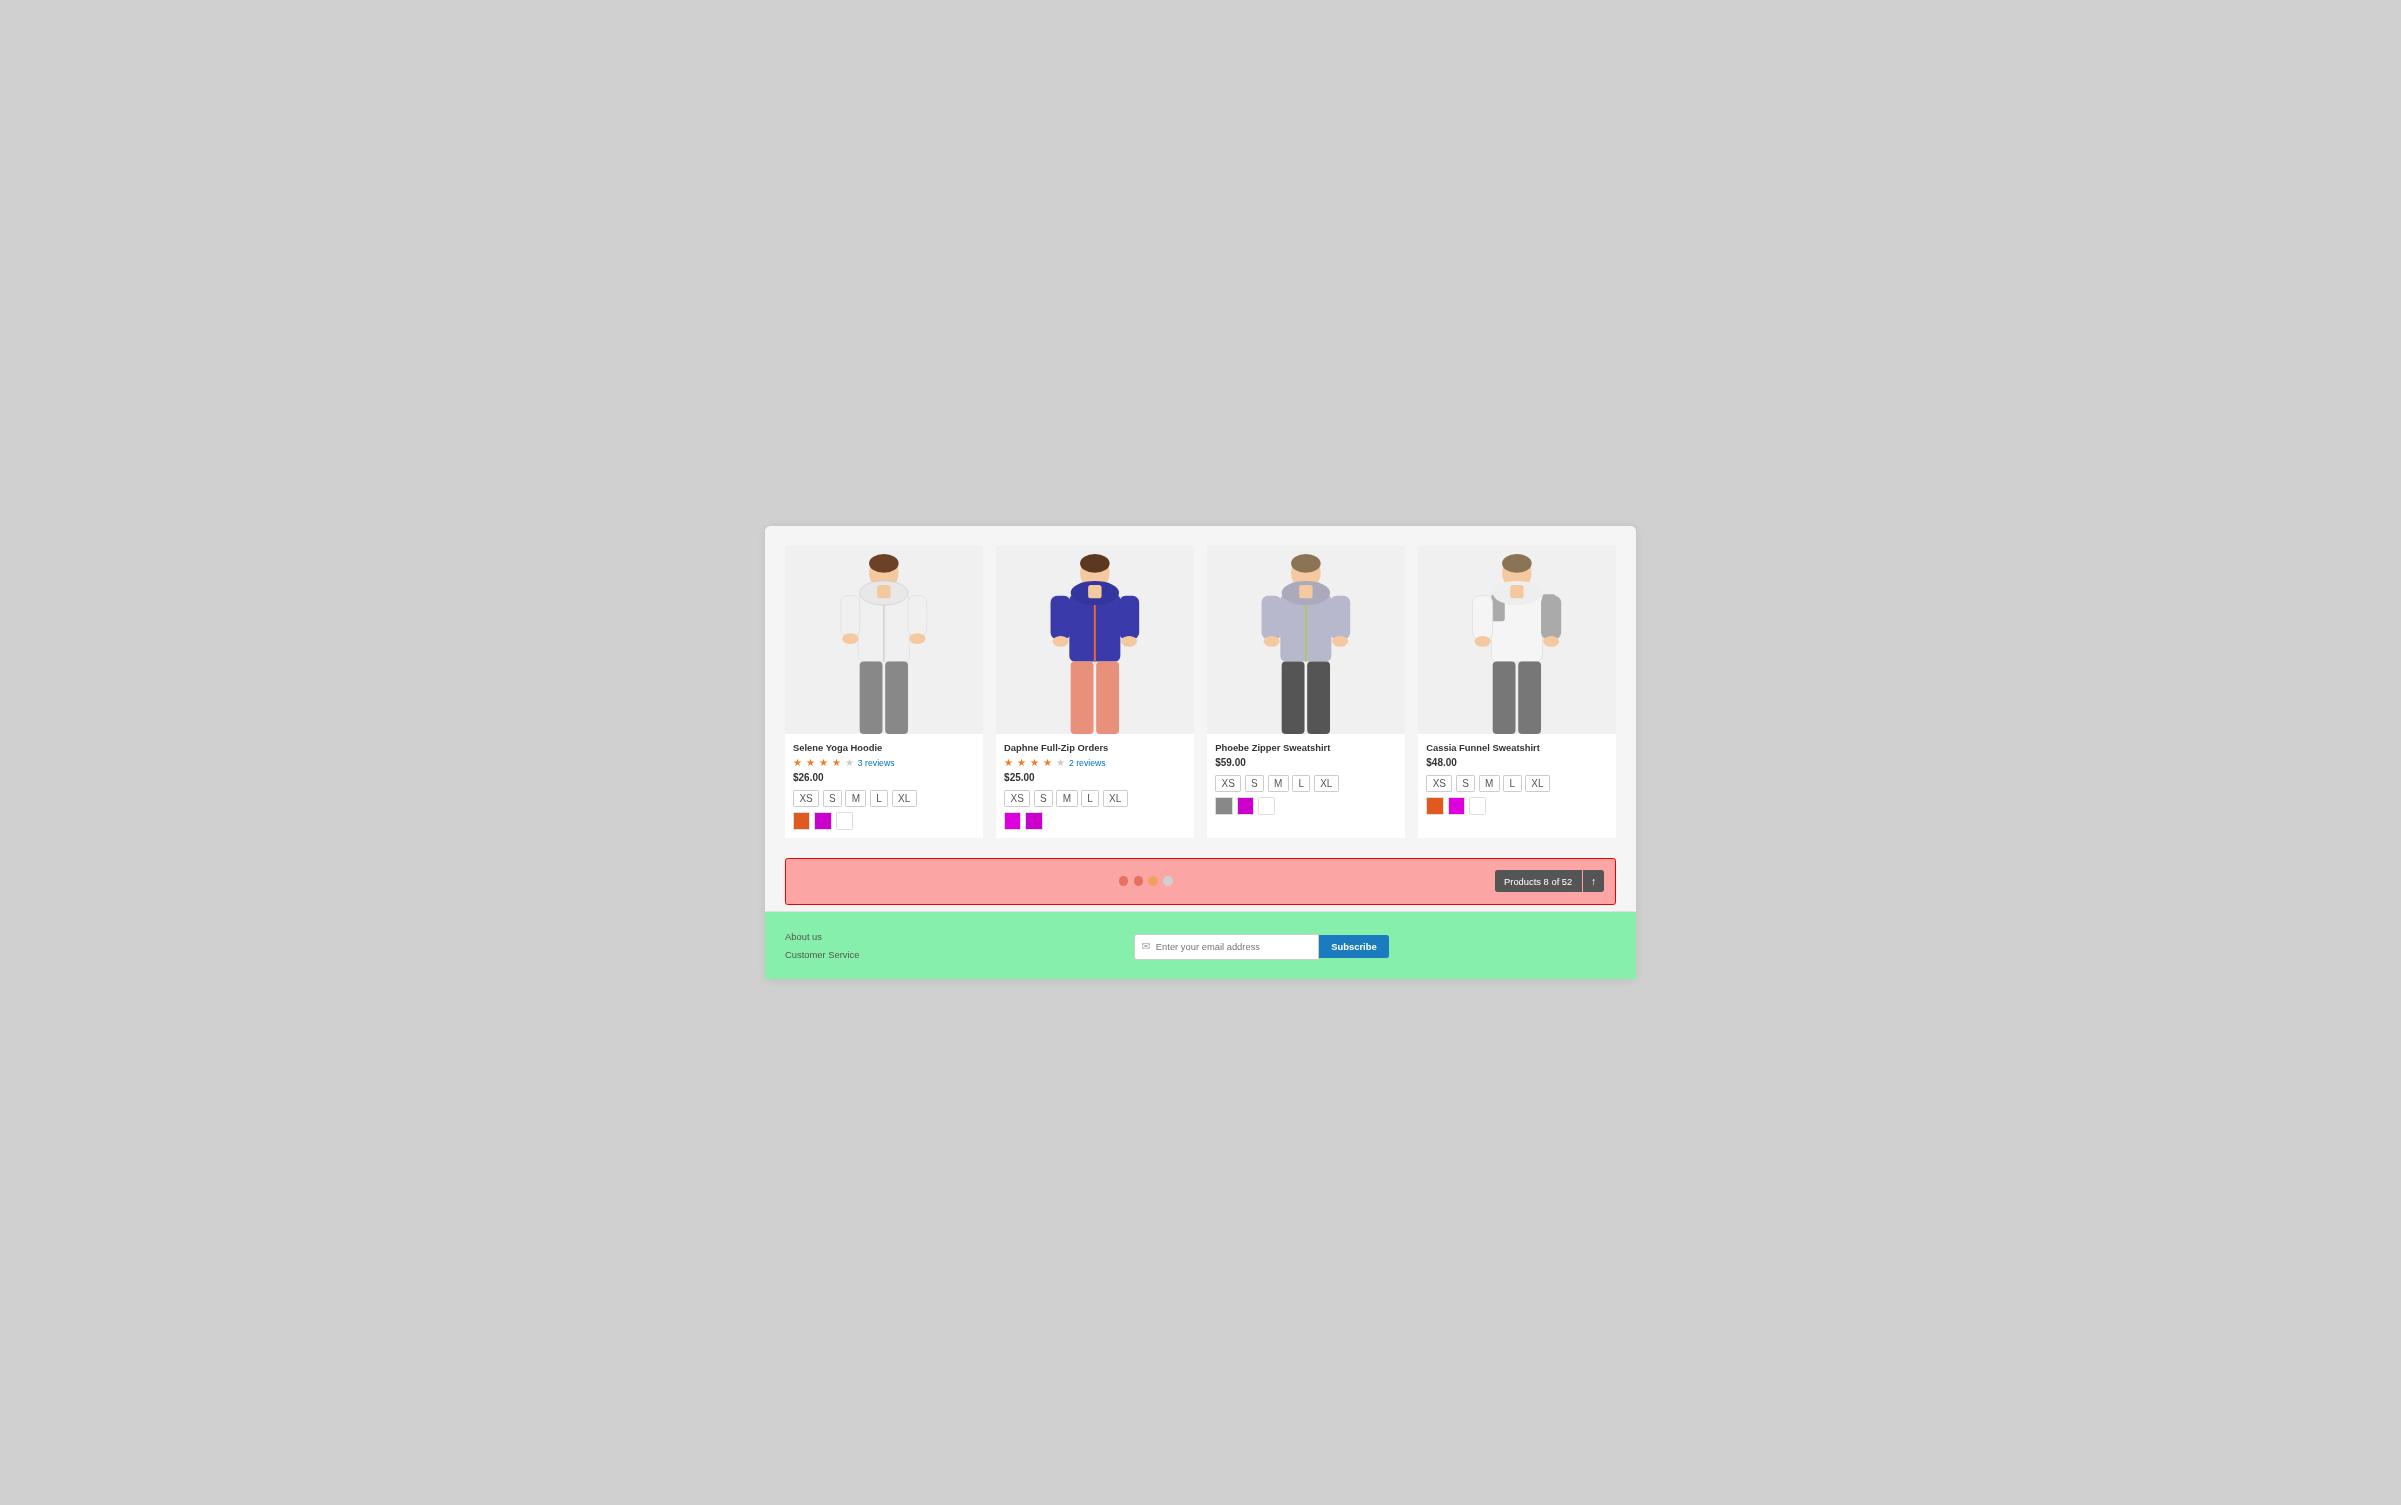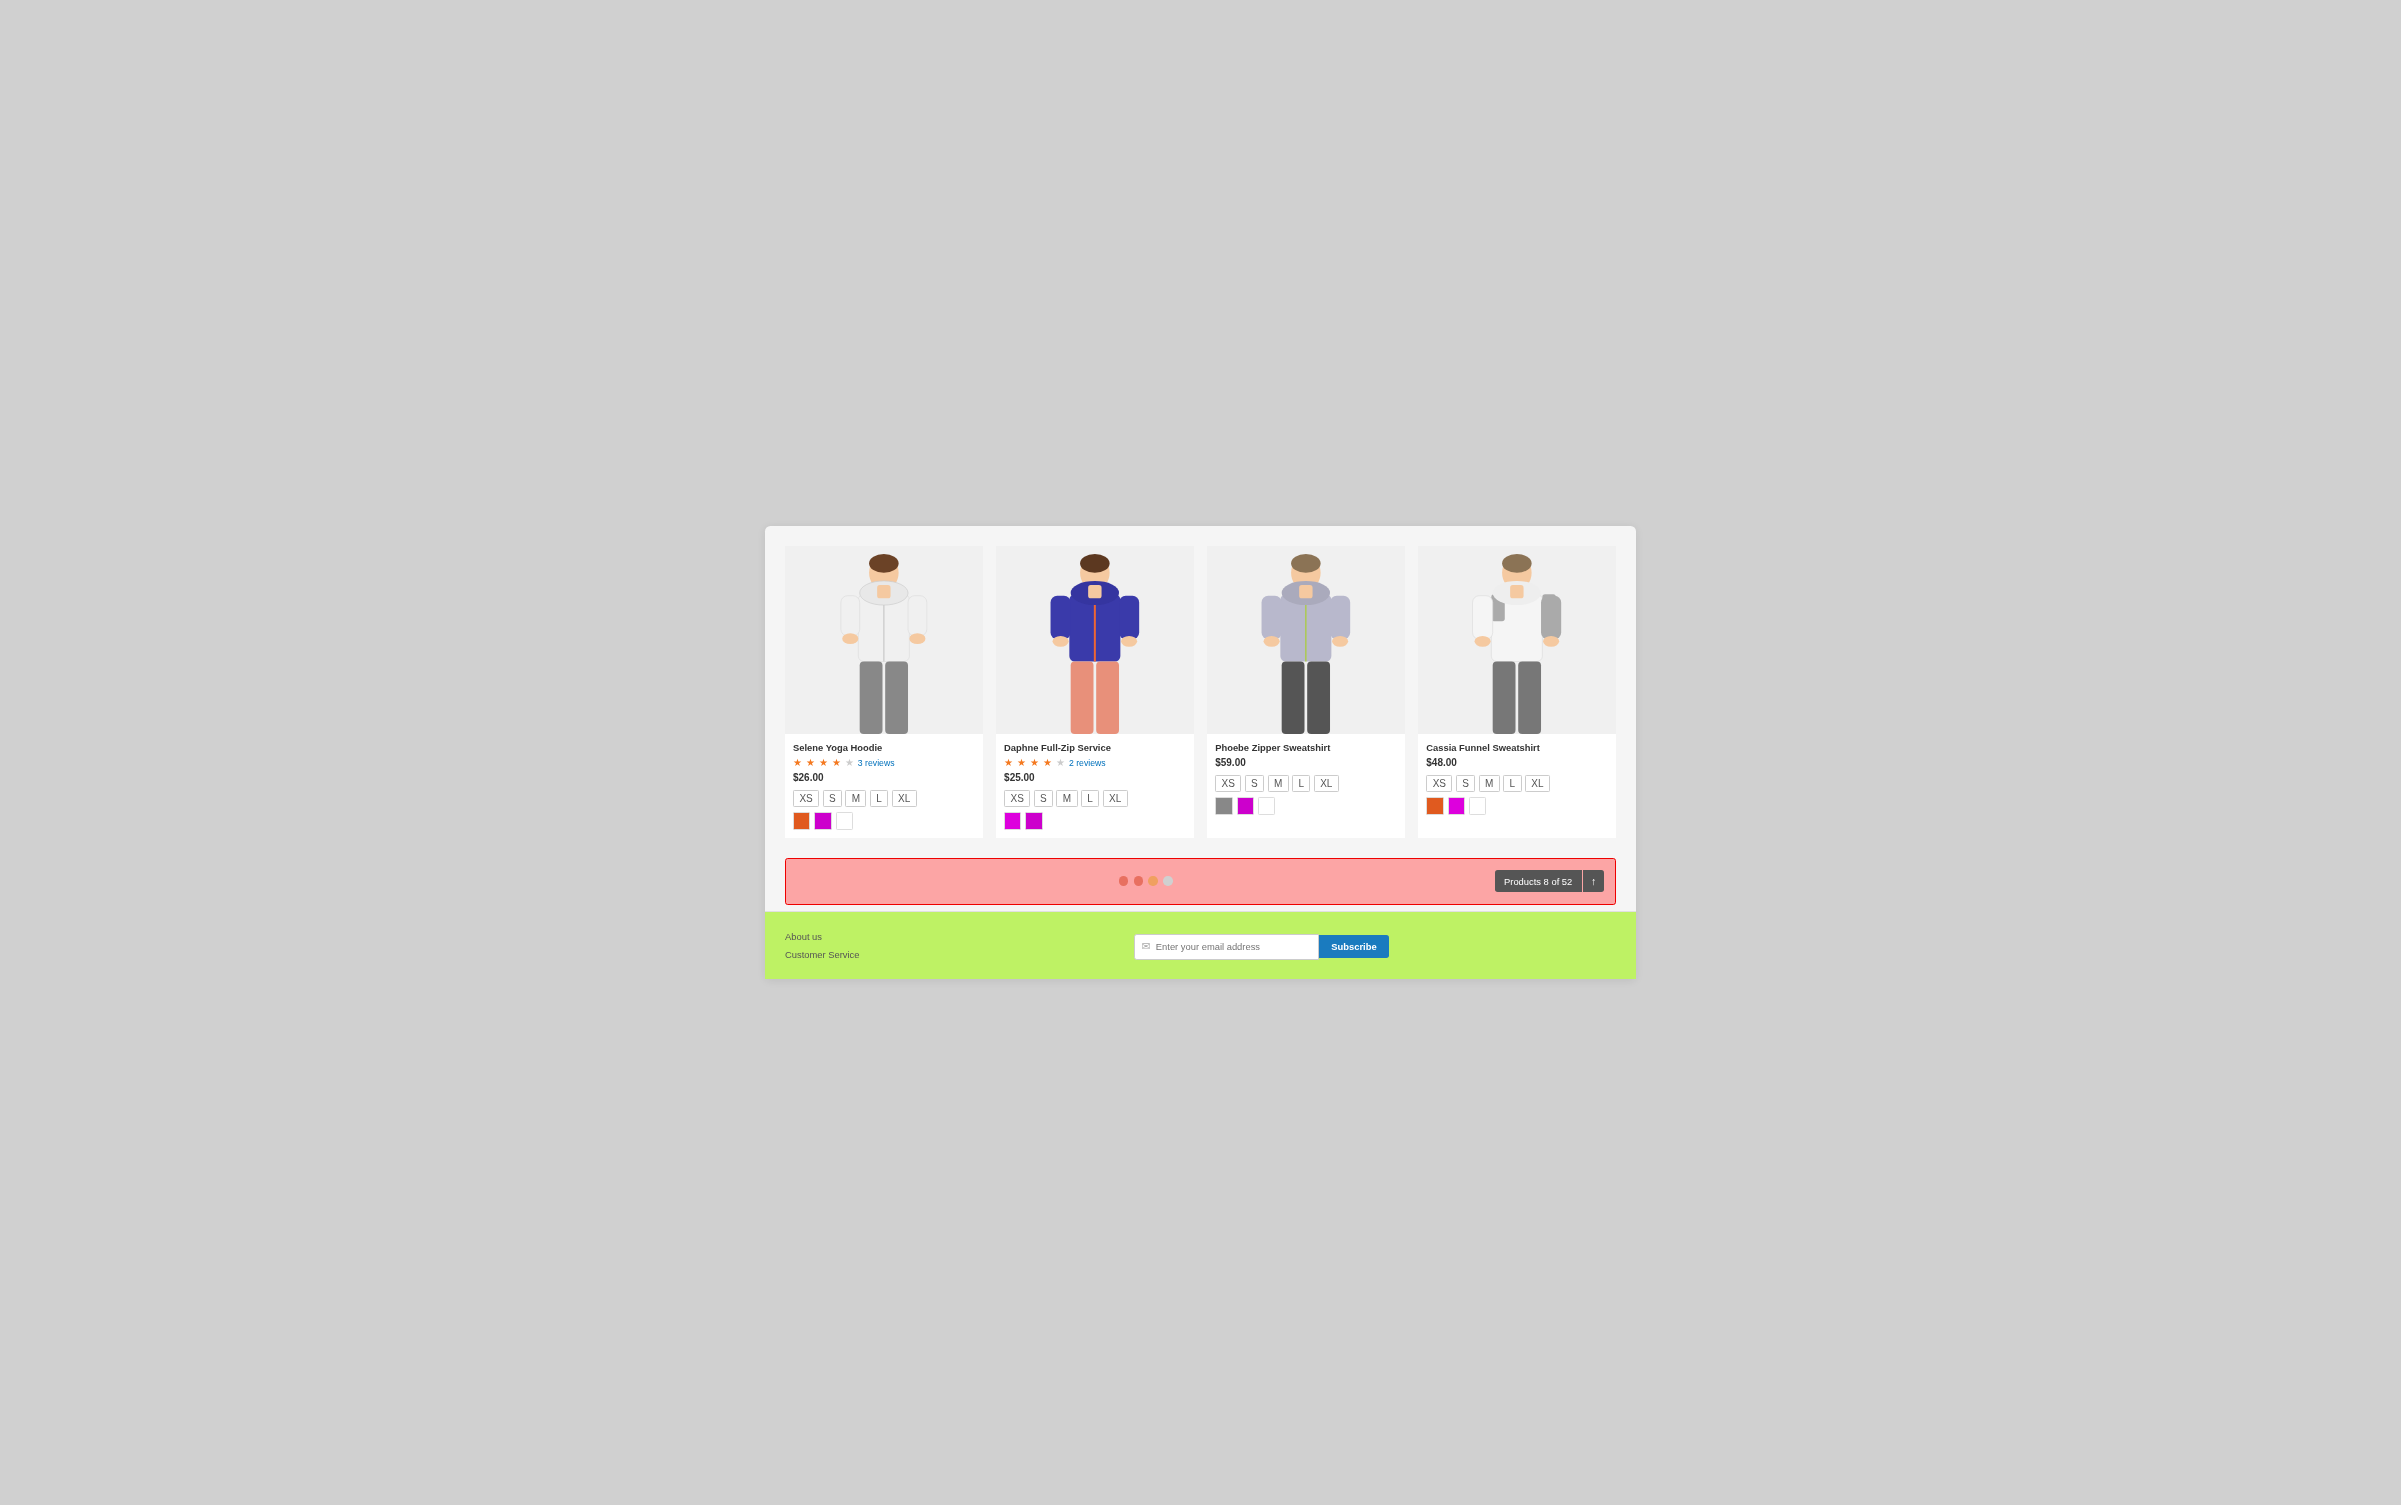--- a/index.html
+++ b/index.html
@@ -153,21 +153,21 @@
       cursor: pointer;
       border-radius: 0 2.7px 2.7px 0;
       font-size: 10.7px;
       display: flex;
       align-items: center;
       justify-content: center;
       margin-left: 1.3px;
     }
     
     .footer {
-      background: #bef264;
+      background: #86efac;
       border-top: 0.7px solid #e0e0e0;
       padding: 19px 0 19px 0;
       margin: 0 -20px;
       display: grid;
       grid-template-columns: 134px 188px 1fr 214px;
       gap: 13.4px;
       padding-left: 20px;
       padding-right: 20px;
     }
     .footer-col {
@@ -292,21 +292,21 @@
     <rect x="116" y="74" width="30" height="65" rx="10" fill="#3a3aaa"></rect>
     <ellipse cx="29" cy="142" rx="12" ry="8" fill="#f5c9a0"></ellipse>
     <ellipse cx="131" cy="142" rx="12" ry="8" fill="#f5c9a0"></ellipse>
     <rect x="70" y="58" width="20" height="20" rx="4" fill="#f5c9a0"></rect>
 
     <rect x="44" y="172" width="34" height="108" rx="6" fill="#e8907a"></rect>
     <rect x="82" y="172" width="34" height="108" rx="6" fill="#e8907a"></rect>
   </svg>
         </div>
         <div class="product-info">
-          <div class="product-name">Daphne Full-Zip Service</div>
+          <div class="product-name">Daphne Full-Zip Orders</div>
           <div class="stars-row">
             <span class="star">★</span>
             <span class="star">★</span>
             <span class="star">★</span>
             <span class="star">★</span>
             <span class="star empty">★</span>
             <a class="review-link" href="#">2 reviews</a>
           </div>
           <div class="product-price">$25.00</div>
           <div class="size-options">

